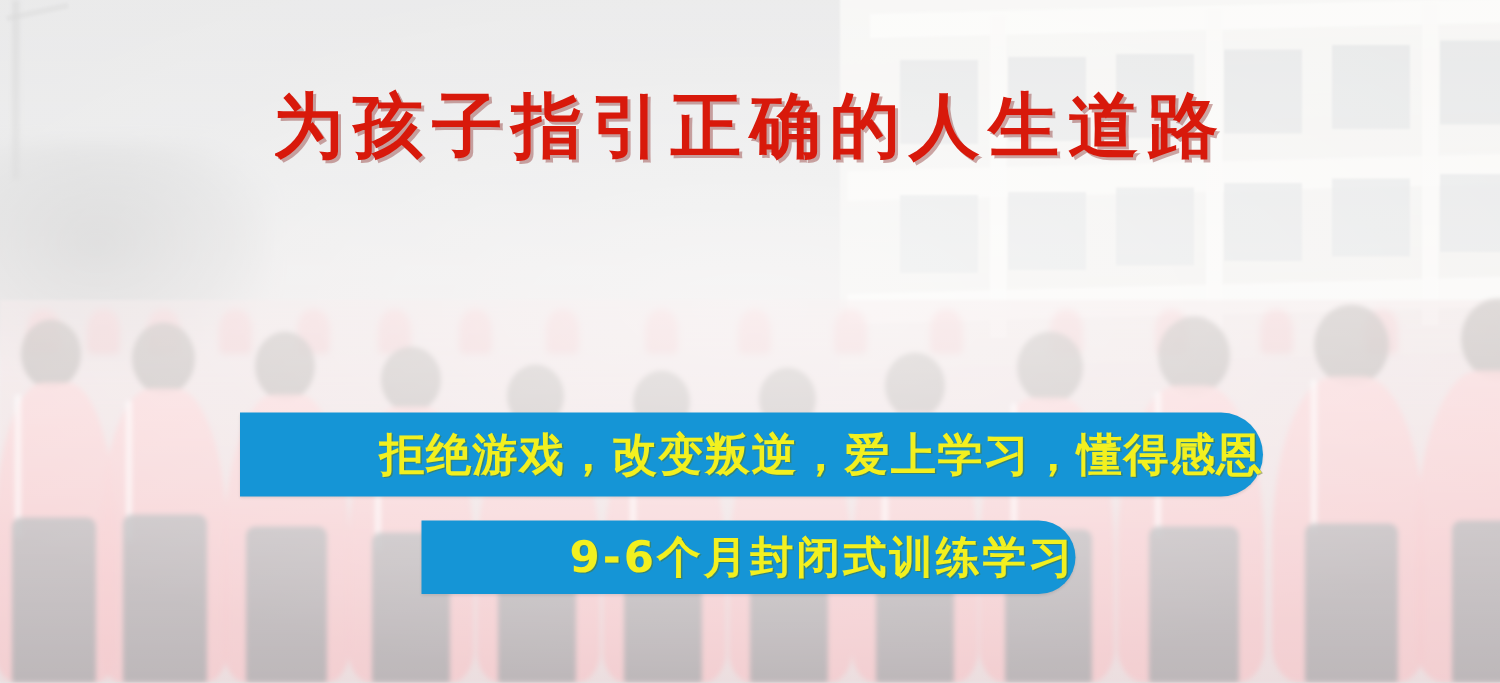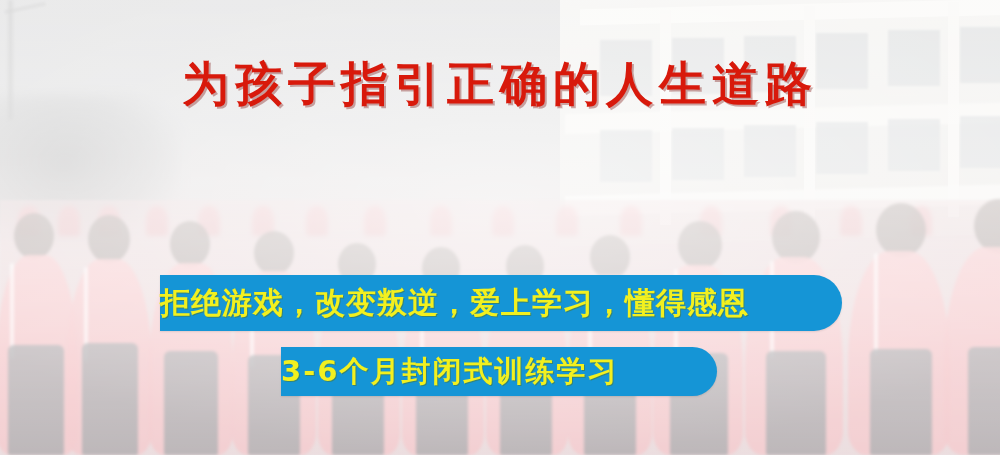--- a/index.html
+++ b/index.html
@@ -210,21 +210,21 @@
     text-shadow: 3px 3px 0 rgba(22,36,110,.45);
     white-space: nowrap;
     line-height: 1.05;
   }
 
   .ribbon {
     position: absolute;
     background: #1595d6;
     display: flex;
     align-items: center;
-    justify-content: flex-start;
+    justify-content: flex-end;
     box-shadow: 0 1px 2px rgba(0,0,0,.10);
   }
   .ribbon-1 {
     left: 160px;
     top: 275px;
     width: 682px;
     height: 56px;
     border-radius: 0 28px 28px 0;
   }
   .ribbon-2 {
@@ -380,18 +380,18 @@
   <div class="content">
 
     <div class="headline-red">为孩子指引正确的人生道路</div>
 
 
     <div class="ribbon ribbon-1">
       <span class="ribbon-text">拒绝游戏，改变叛逆，爱上学习，懂得感恩</span>
     </div>
 
     <div class="ribbon ribbon-2">
-      <span class="ribbon-text">3-6个月封闭式训练学习</span>
+      <span class="ribbon-text">9-6个月封闭式训练学习</span>
     </div>
 
   </div>
 
 </div>
 
 </body></html>

